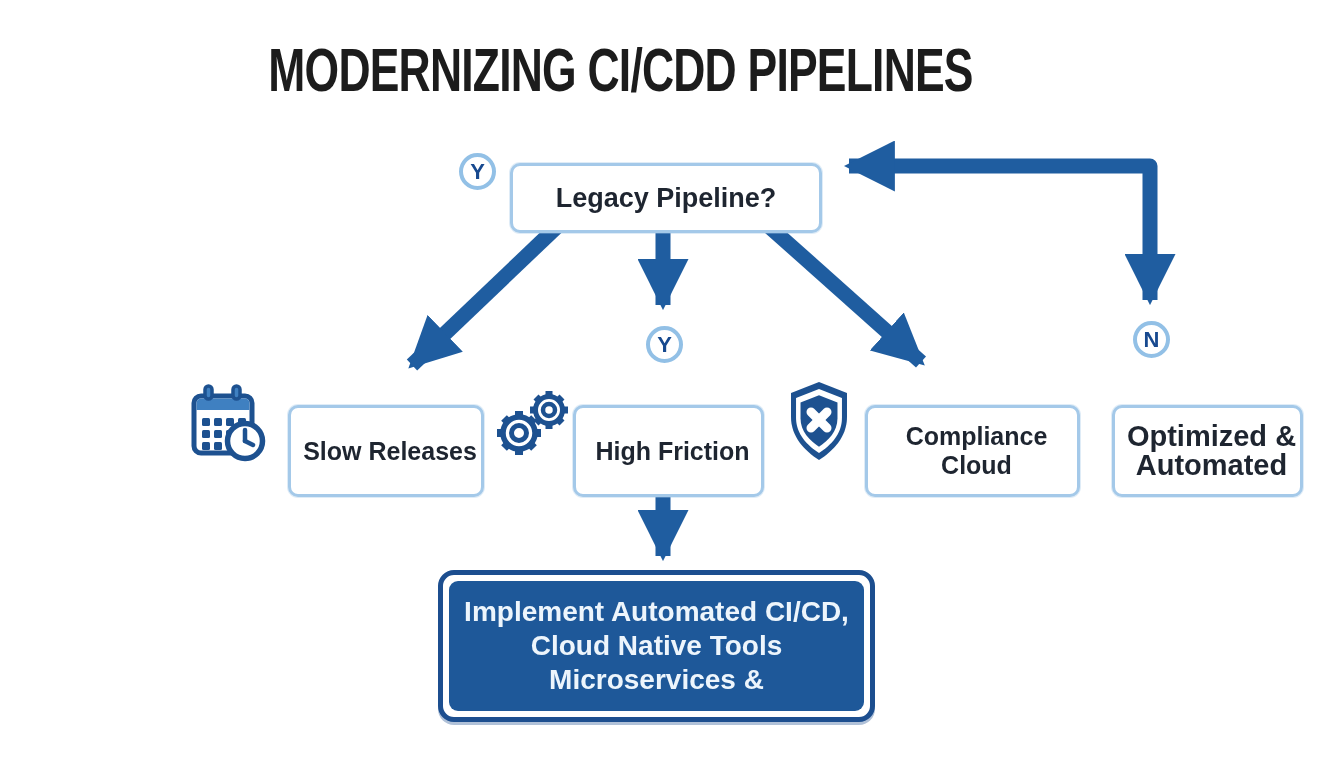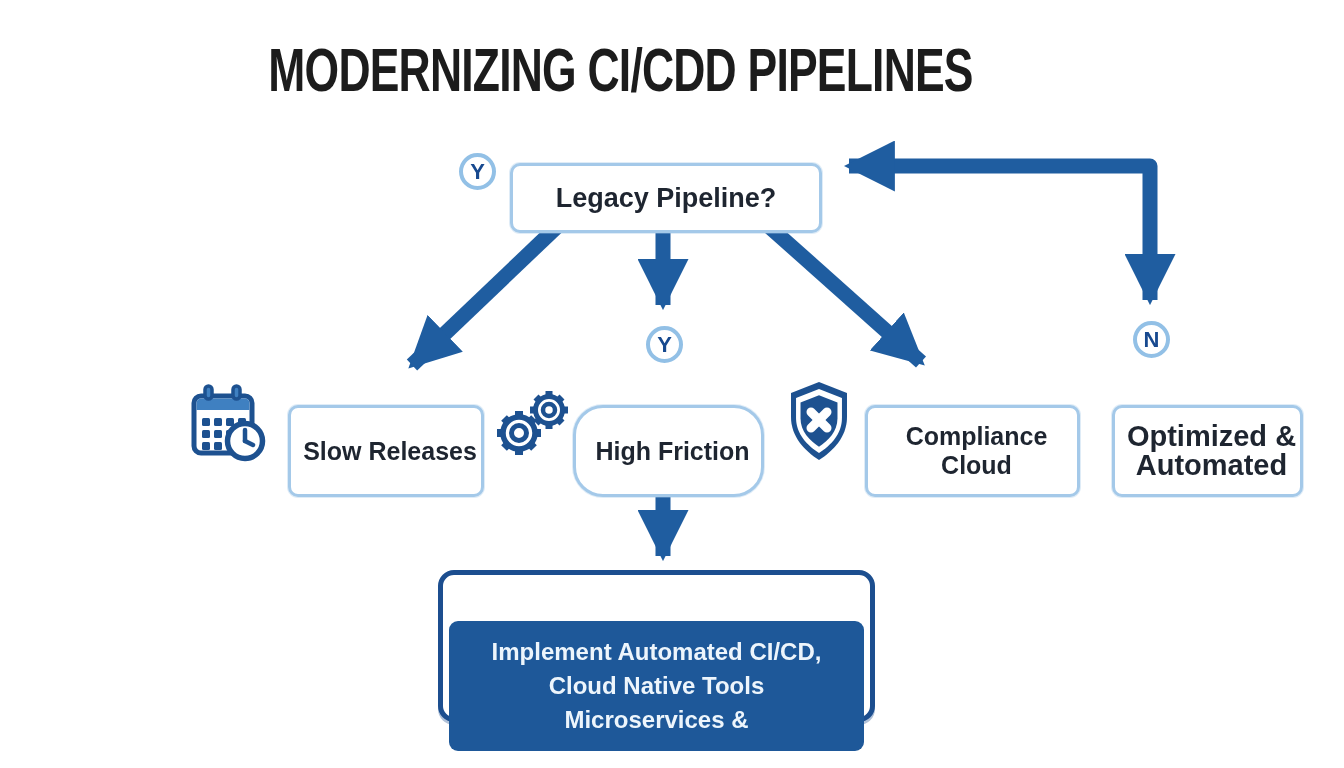--- a/index.html
+++ b/index.html
@@ -14,21 +14,21 @@
   .title > span{display:inline-block;transform:scaleX(0.78) scaleY(1.08);transform-origin:50% 50%;}
   .node{
     position:absolute;background:#ffffff;border:3px solid #a4c9e9;border-radius:10px;
     display:flex;align-items:center;justify-content:center;flex-direction:column;
     color:#1e2530;font-weight:bold;box-shadow:0 0 0 1px rgba(164,201,233,.35);
     box-sizing:border-box;text-align:center;margin-top:30px;
   }
   .node-legacy{left:510px;top:133px;width:312px;height:70px;font-size:27px;}
   .node-row{top:375px;height:92px;font-size:25px;padding-left:8px;}
   .node-slow{left:288px;width:196px;}
-  .node-friction{left:573px;width:191px;border-radius:30px;}
+  .node-friction{left:573px;width:191px;}
   .node-compliance{left:865px;width:215px;}
   .node-optimized{left:1112px;width:191px;font-size:29px;line-height:29px;}
   .badge{
     position:absolute;width:37px;height:37px;border:4px solid #92c0e6;border-radius:50%;
     background:#ffffff;color:#17498f;font-size:22px;font-weight:bold;
     display:flex;align-items:center;justify-content:center;box-sizing:border-box;
   }
   .badge-y-top{left:459px;top:153px;}
   .badge-y-mid{left:646px;top:326px;}
   .badge-n{left:1133px;top:321px;}
@@ -38,21 +38,21 @@
   .icon-gears{left:491px;top:383px;}
   .icon-shield{left:786px;top:379px;}
   .solution{
     position:absolute;left:438px;top:570px;width:437px;height:152px;
     background:#ffffff;border:5px solid #1c4e8f;border-radius:16px;padding:6px;
     box-sizing:border-box;box-shadow:0 3px 0 rgba(28,78,143,.35);
   }
   .solution-inner{
     width:100%;height:100%;background:#1e5899;border-radius:9px;
     display:flex;flex-direction:column;align-items:center;justify-content:center;
-    color:#edf5fc;font-size:24px;font-weight:bold;line-height:34px;text-align:center;margin-top:40px;
+    color:#edf5fc;font-size:28px;font-weight:bold;line-height:34px;text-align:center;
   }
 </style>
 </head>
 <body>
 
 <div class="canvas">
 
   <div class="title">
     <span>MODERNIZING CI/CDD PIPELINES</span>
   </div>

